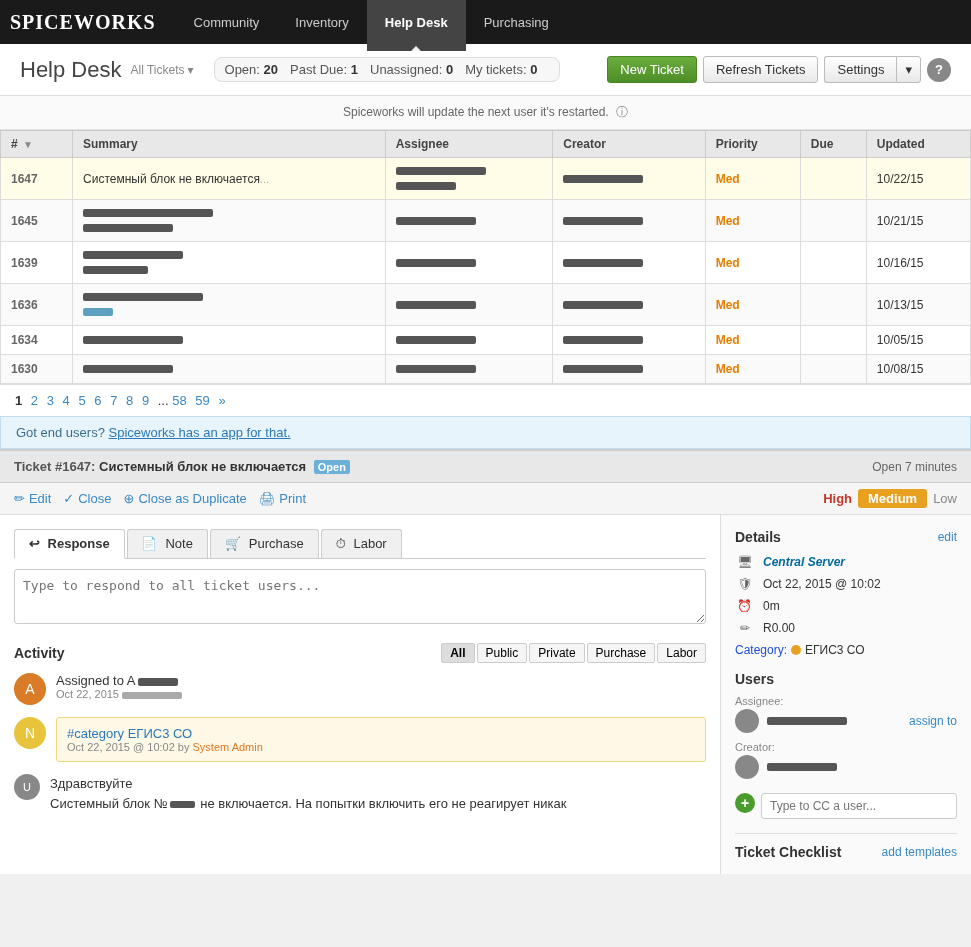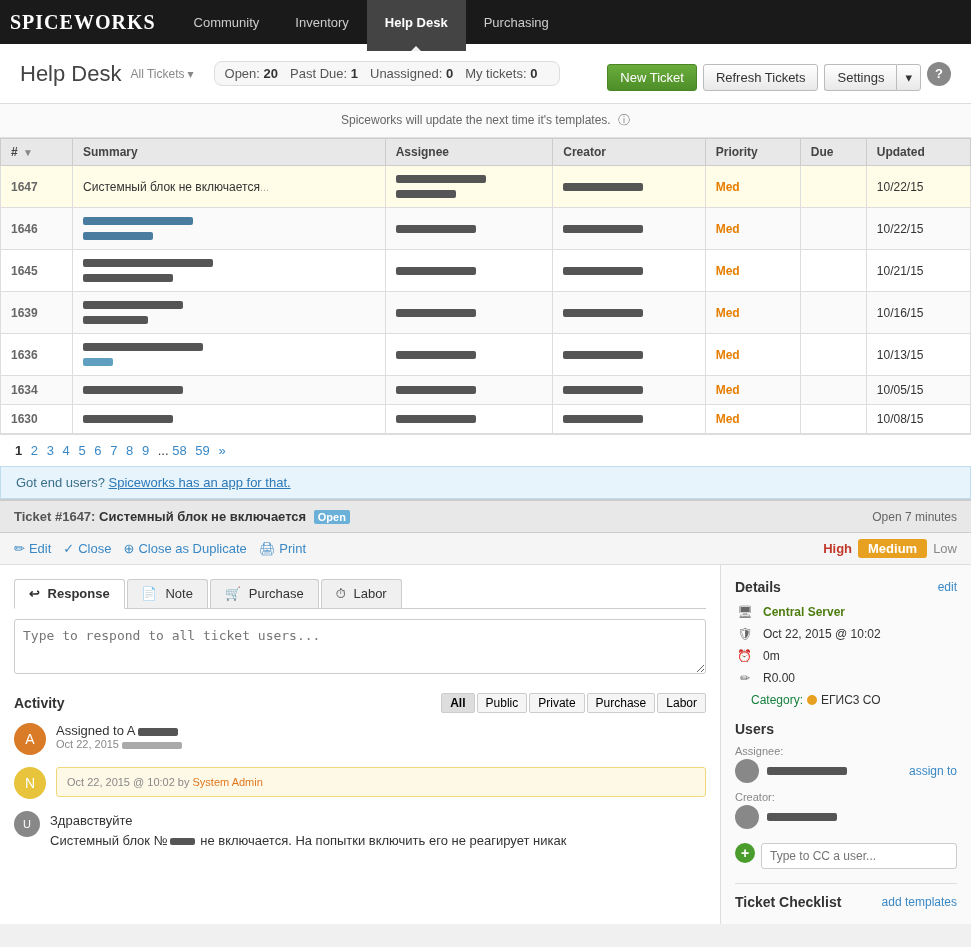--- a/index.html
+++ b/index.html
@@ -84,21 +84,20 @@
 
     .header-buttons { margin-left: auto; display: flex; gap: 6px; align-items: center; }
     .btn {
       padding: 5px 12px;
       border: 1px solid #bbb;
       border-radius: 3px;
       background: linear-gradient(to bottom, #fff, #e8e8e8);
       cursor: pointer;
       font-size: 13px;
       color: #333;
-      margin-top: 8px;
     }
     .btn-primary { background: linear-gradient(to bottom, #6aac3c, #4e8e28); color: #fff; border-color: #4a8424; }
     .btn-split { display: flex; }
     .btn-split .btn-main { border-radius: 3px 0 0 3px; border-right: none; }
     .btn-split .btn-arrow { border-radius: 0 3px 3px 0; padding: 5px 8px; }
     .help-btn { width: 24px; height: 24px; border-radius: 50%; background: #888; color: #fff; border: none; cursor: pointer; font-size: 13px; font-weight: bold; display: flex; align-items: center; justify-content: center; }
 
     
     .info-bar {
       text-align: center;
@@ -329,21 +328,21 @@
     .details-title { font-size: 14px; font-weight: bold; color: #333; }
     .details-edit { color: #3a88c5; cursor: pointer; font-size: 12px; }
     .detail-row {
       display: flex;
       align-items: center;
       margin-bottom: 8px;
       font-size: 12px;
     }
     .detail-icon { width: 20px; margin-right: 8px; text-align: center; color: #666; }
     .detail-value { color: #333; }
-    .detail-server { color: #4d7c0f; font-weight: bold; }
+    .detail-server { color: #0369a1; font-weight: bold; font-style: italic; }
 
     .users-section { margin-top: 14px; }
     .users-header {
       display: flex;
       justify-content: space-between;
       align-items: center;
       margin-bottom: 8px;
     }
     .users-title { font-size: 14px; font-weight: bold; color: #333; }
     .assign-to { color: #3a88c5; cursor: pointer; font-size: 12px; }
@@ -449,21 +448,21 @@
     <button class="btn">Refresh Tickets</button>
     <div class="btn-split">
       <button class="btn btn-main">Settings</button>
       <button class="btn btn-arrow">▾</button>
     </div>
     <button class="help-btn">?</button>
   </div>
 </div>
 
 <div class="info-bar">
-  <span>Spiceworks will update the next time it's templates.</span>
+  <span>Spiceworks will update the next user it's restarted.</span>
   <span class="info-icon">ⓘ</span>
 </div>
 
 <div class="table-wrapper">
   <table class="tickets-table">
     <thead>
       <tr>
         <th class="th-sortable"># <span class="sort-arrow">▼</span></th>
         <th>Summary</th>
         <th>Assignee</th>
@@ -487,42 +486,20 @@
         <td>
           <div class="redacted-block">
             <div class="redacted-bar" style="width:80px;"></div>
           </div>
         </td>
         <td class="priority-med">Med</td>
         <td></td>
         <td>10/22/15</td>
       </tr>
 
-      <tr>
-        <td class="ticket-number">1646</td>
-        <td>
-          <div class="redacted-block">
-            <div class="redacted-bar" style="width:110px; background:#4a7ca0;"></div>
-            <div class="redacted-bar" style="width:70px; background:#4a7ca0;"></div>
-          </div>
-        </td>
-        <td>
-            <div class="redacted-block">
-              <div class="redacted-bar" style="width:80px;"></div>
-            </div>
-          </td>
-        <td>
-            <div class="redacted-block">
-              <div class="redacted-bar" style="width:80px;"></div>
-            </div>
-          </td>
-        <td class="priority-med">Med</td>
-        <td></td>
-        <td>10/22/15</td>
-      </tr>
 
       <tr>
         <td class="ticket-number">1645</td>
         <td>
           <div class="redacted-block">
             <div class="redacted-bar" style="width:130px;"></div>
             <div class="redacted-bar" style="width:90px;"></div>
           </div>
         </td>
         <td>
@@ -732,20 +709,21 @@
               Assigned to A <span style="display:inline-block; width:40px; height:8px; background:#555; border-radius:2px; vertical-align:middle;"></span>
             </div>
             <div class="activity-time">Oct 22, 2015 <span style="display:inline-block; width:60px; height:7px; background:#aaa; border-radius:2px; vertical-align:middle;"></span></div>
           </div>
         </div>
 
         <div class="activity-item">
           <div class="activity-avatar yellow">N</div>
           <div class="activity-content">
             <div class="activity-note">
+              <div class="category-tag">#category ЕГИС3 СО</div>
               <div class="time-author">
                 Oct 22, 2015 @ 10:02 by <span class="system-admin">System Admin</span>
               </div>
             </div>
           </div>
         </div>
 
         <div class="activity-item">
           <div class="activity-avatar small" style="background:#888;">U</div>
           <div class="activity-content">
@@ -774,21 +752,21 @@
       </div>
       <div class="detail-row">
         <span class="detail-icon">⏰</span>
         <span class="detail-value">0m</span>
       </div>
       <div class="detail-row">
         <span class="detail-icon">✏</span>
         <span class="detail-value">R0.00</span>
       </div>
       <div class="detail-row">
-        <span class="detail-value" style="color:#15803d; margin-right:4px;margin-left:16px;">Category:</span>
+        <span class="detail-value" style="color:#1d4ed8; margin-right:4px;">Category:</span>
         <span style="display:inline-block; width:10px; height:10px; background:#e8a020; border-radius:50%; margin-right:4px;"></span>
         <span class="detail-value">ЕГИС3 СО</span>
       </div>
 
       <div class="users-section">
         <div class="users-header">
           <span class="users-title">Users</span>
         </div>
         <div class="user-label">Assignee:</div>
         <div class="user-row">

